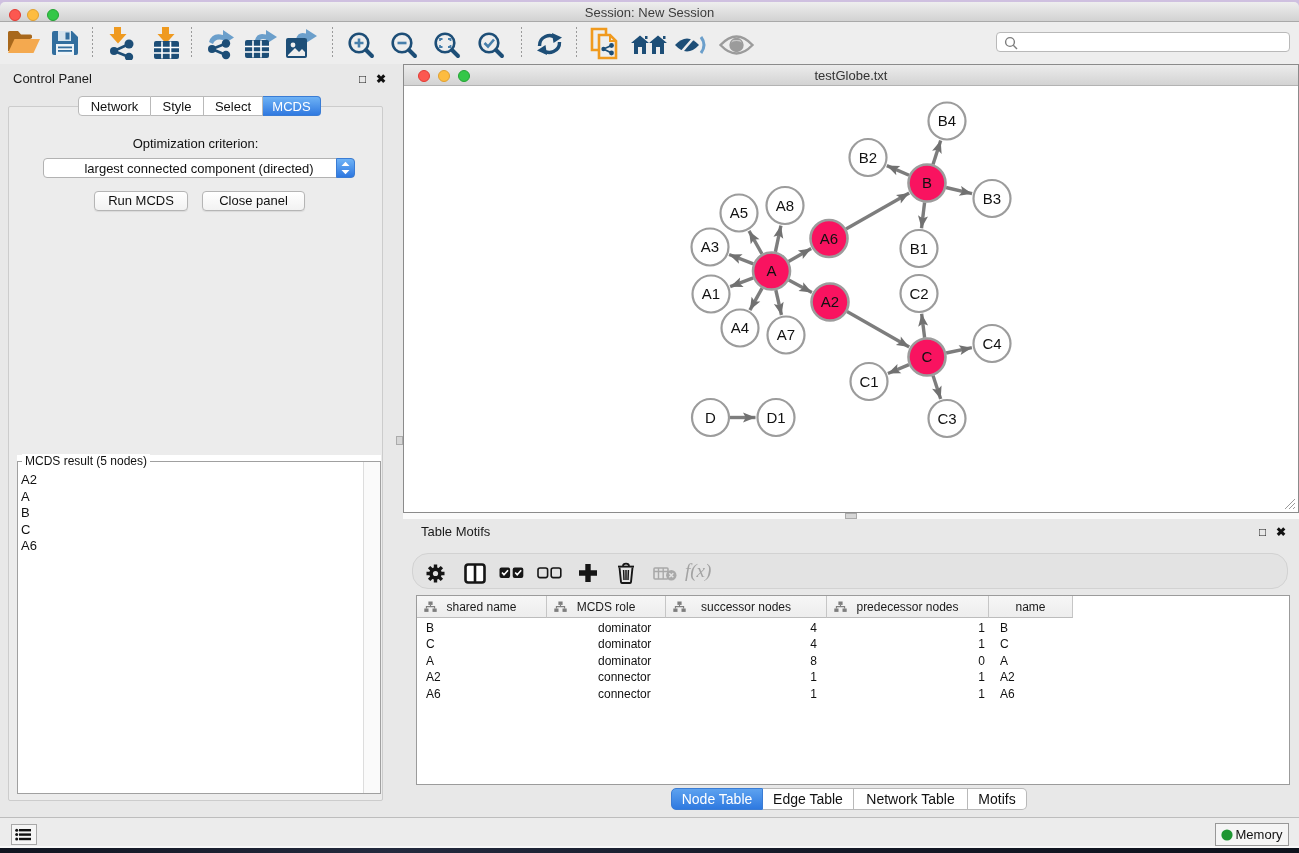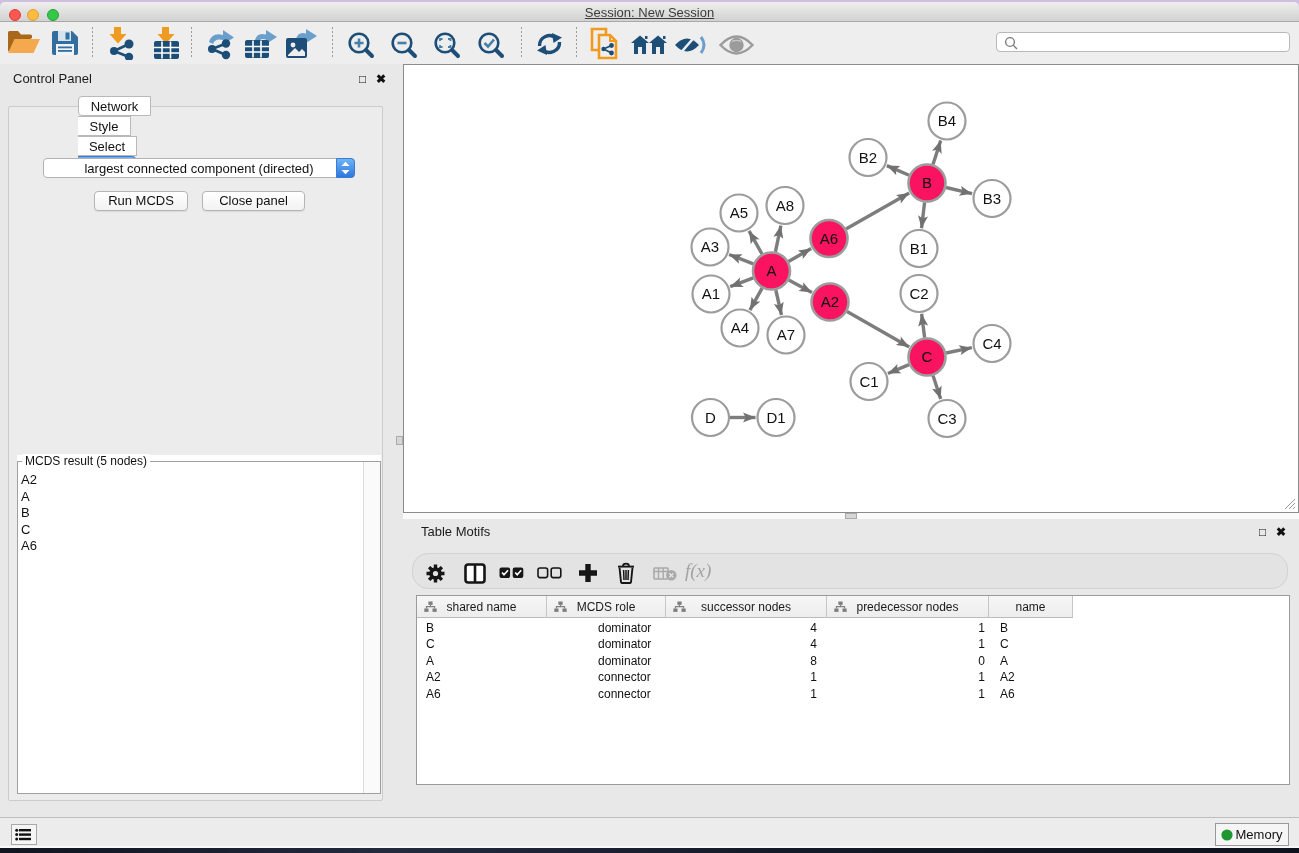--- a/index.html
+++ b/index.html
@@ -2,38 +2,38 @@
 <html><head><meta charset="utf-8"><style>
 * { margin:0; padding:0; box-sizing:border-box; }
 html,body { width:1299px; height:853px; overflow:hidden; }
 body { font-family:"Liberation Sans", sans-serif; background:#cfc0e0; position:relative; }
 .abs { position:absolute; }
 
 #titlebar { position:absolute; left:0; top:2px; width:1299px; height:20px;
   background:linear-gradient(#eeeeee,#d2d2d2); border-bottom:1px solid #a9a9a9;
   border-radius:5px 5px 0 0; }
 #titlebar .tt { position:absolute; top:3px; left:0; width:100%; text-align:center;
-  font-size:13px; color:#3c3c3c;text-decoration:underline; }
+  font-size:13px; color:#3c3c3c; }
 .light { position:absolute; top:7px; width:12px; height:12px; border-radius:50%; }
 
 #toolbar { position:absolute; left:0; top:22px; width:1299px; height:42px; background:#eeeeee; }
 .tsep { position:absolute; top:5px; width:1px; height:31px;
   background-image:linear-gradient(#9a9a9a 40%, rgba(0,0,0,0) 0%);
   background-size:1px 4px; background-repeat:repeat-y; }
 #searchbox { position:absolute; left:996px; top:10px; width:294px; height:20px;
   background:#ffffff; border:1px solid #b9b9b9; border-radius:4px; }
 
 #mainbg { position:absolute; left:0; top:64px; width:1299px; height:753px; background:#e8e8e8; }
 
 #cpanel { position:absolute; left:0; top:64px; width:391px; height:753px; background:#e8e8e8; }
 #cpanel .hdr { position:absolute; left:13px; top:7px; font-size:13px; color:#1a1a1a; }
 .winbtns { position:absolute; top:8px; font-size:12px; color:#111; }
 #cpbox { position:absolute; left:8px; top:42px; width:375px; height:695px;
   background:#ececec; border:1px solid #cccccc; border-radius:2px; }
-.tabrow { position:absolute; display:flex; height:36px;flex-direction:column; }
+.tabrow { position:absolute; display:flex; height:36px; }
 .tab { height:20px; line-height:19px; font-size:13px; color:#111; text-align:center;
   background:#ffffff; border:1px solid #b9b9b9; border-left:none; padding:0 0; }
 .tab.first { border-left:1px solid #b9b9b9; border-radius:4px 0 0 4px; }
 .tab.last { border-radius:0 4px 4px 0; }
 .tab.sel { background:linear-gradient(#6eb2f5,#3079e0); color:#ffffff; border-color:#3a7cd4; }
 
 .btn { position:absolute; height:20px; background:linear-gradient(#ffffff,#f2f2f2);
   border:1px solid #b5b5b5; border-radius:4px; font-size:13px; color:#111;
   text-align:center; line-height:18px; box-shadow:0 1px 1px rgba(0,0,0,0.08); }
 #combo { position:absolute; left:43px; top:94px; width:312px; height:20px;
@@ -213,34 +213,41 @@
   <div class="hdr">Control Panel</div>
   <div class="winbtns" style="left:359px;">□</div>
   <div class="winbtns" style="left:376px; font-weight:bold;">✖</div>
   <div id="cpbox"></div>
   <div class="tabrow" style="left:78px; top:32px;">
     <div class="tab first" style="width:73px;">Network</div>
     <div class="tab" style="width:53px;">Style</div>
     <div class="tab" style="width:59px;">Select</div>
     <div class="tab sel last" style="width:58px;">MCDS</div>
   </div>
+  <div class="abs" style="left:0; top:72px; width:391px; text-align:center; font-size:13px; color:#111;">Optimization criterion:</div>
   <div id="combo">largest connected component (directed)<div class="step"><svg width="17" height="18" viewBox="0 0 17 18">
           <path d="M4.5 7 L8.5 2.8 L12.5 7 Z" fill="#fff"></path>
           <path d="M4.5 11 L8.5 15.2 L12.5 11 Z" fill="#fff"></path>
         </svg></div></div>
   <div class="btn" style="left:94px; top:127px; width:94px;">Run MCDS</div>
   <div class="btn" style="left:202px; top:127px; width:103px;">Close panel</div>
   <div id="grpbox"></div>
   <div id="grpline"></div>
   <div id="grplegend">MCDS result (5 nodes)</div>
   <div id="grpsb"></div>
   <div id="grplist">A2<br>A<br>B<br>C<br>A6</div>
 </div>
 <div class="abs" style="left:403px; top:513px; width:896px; height:6px; background:#fafafa;"></div>
 <div id="netwin">
+  <div id="nettitle">
+    <div class="light" style="left:14px; top:5px; background:#fc5850; border:1px solid #e13b34;"></div>
+    <div class="light" style="left:34px; top:5px; background:#fdbc40; border:1px solid #e0a030;"></div>
+    <div class="light" style="left:54px; top:5px; background:#34c748; border:1px solid #24a334;"></div>
+    <div class="tt">testGlobe.txt</div>
+  </div>
   <svg id="graph" width="894" height="426" viewBox="0 0 894 426">
     <defs>
         <marker id="ah" markerUnits="userSpaceOnUse" markerWidth="15" markerHeight="12" refX="13" refY="5.5" orient="auto">
           <path d="M0.5 0.5 L13 5.5 L0.5 10.5 L3.2 5.5 Z" fill="#717171"></path>
         </marker>
       </defs>
     <g stroke="#7d7d7d" stroke-width="3.4" marker-end="url(#ah)">
     <line x1="349.3" y1="190.9" x2="326.2" y2="199.7"></line>
     <line x1="349.3" y1="176.9" x2="325.1" y2="167.5"></line>
     <line x1="358.0" y1="167.0" x2="345.0" y2="143.9"></line>
@@ -391,20 +398,26 @@
           <rect x="8.5" y="7.5" width="4.2" height="3.4"></rect>
           <path d="M2.4 7.5 V5.6 H10.6 V7.5 M6.5 3.9 V5.6" stroke="#7e7e7e" stroke-width="1.1" fill="none"></path>
         </g>
       </svg>
     <div class="td" style="left:9px; top:24px;">B<br>C<br>A<br>A2<br>A6</div>
     <div class="td" style="left:141px; top:24px;margin-left:40px;">dominator<br>dominator<br>dominator<br>connector<br>connector</div>
     <div class="td" style="left:300px; top:24px; width:100px; text-align:right;">4<br>4<br>8<br>1<br>1</div>
     <div class="td" style="left:468px; top:24px; width:100px; text-align:right;">1<br>1<br>0<br>1<br>1</div>
     <div class="td" style="left:583px; top:24px;">B<br>C<br>A<br>A2<br>A6</div>
   </div>
+  <div id="btabs">
+    <div class="btab first" style="width:92px; background:linear-gradient(#5da2ef,#2e79e0); color:#fff; border-color:#3a7cd4; border-radius:5px 0 0 5px; border-left:1px solid #3a7cd4;">Node Table</div>
+    <div class="btab" style="width:91px;">Edge Table</div>
+    <div class="btab" style="width:114px;">Network Table</div>
+    <div class="btab" style="width:59px; border-radius:0 5px 5px 0;">Motifs</div>
+  </div>
 </div>
 <div id="statusbar">
   <div id="lstbtn"><svg width="24" height="19" viewBox="0 0 24 19">
         <g fill="#111">
           <rect x="7" y="4" width="12" height="2.4"></rect>
           <rect x="7" y="8.4" width="12" height="2.4"></rect>
           <rect x="7" y="12.8" width="12" height="2.4"></rect>
           <circle cx="4.7" cy="5.2" r="1.5"></circle>
           <circle cx="4.7" cy="9.6" r="1.5"></circle>
           <circle cx="4.7" cy="14" r="1.5"></circle>

